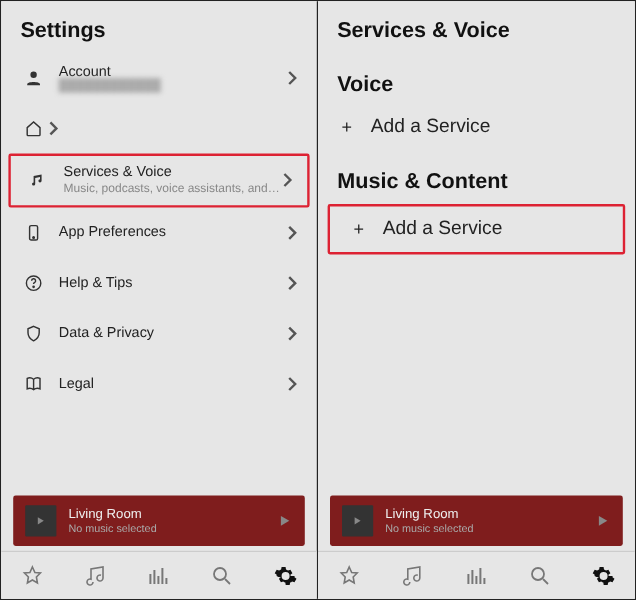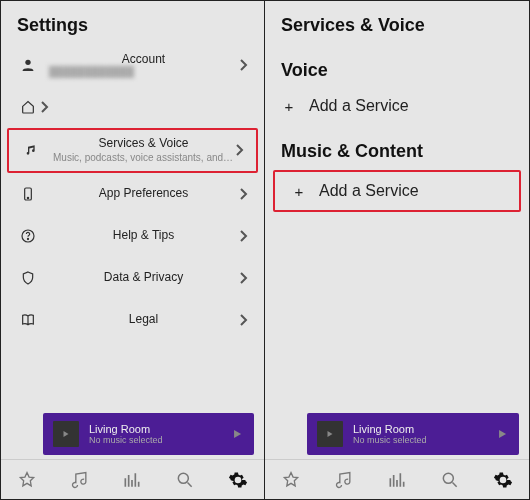--- a/index.html
+++ b/index.html
@@ -6,30 +6,30 @@
   html, body { width: 530px; height: 500px; font-family: -apple-system, Helvetica, Arial, sans-serif; background: #fff; }
   .wrap { display: flex; width: 530px; height: 500px; border: 1px solid #222; }
   .pane { position: relative; width: 50%; height: 100%; background: #e6e6e6; border-right: 1px solid #222; overflow: hidden; }
   .pane:last-child { border-right: none; }
   h1.title { font-size: 18px; font-weight: 700; color: #111; padding: 14px 16px 8px; }
   h2.section { font-size: 18px; font-weight: 700; color: #111; padding: 16px 16px 6px; }
   .list { padding: 0 4px; }
   .row { display: flex; align-items: center; padding: 7px 12px; min-height: 42px; cursor: pointer; }
   .row .ico { width: 22px; display: flex; justify-content: center; color: #333; flex-shrink: 0; }
   .row .txt { flex: 1; padding-left: 10px; min-width: 0; }
-  .row .label { font-size: 12px; color: #222; line-height: 1.15; text-align: center; }
+  .row .label { font-size: 12px; color: #222; line-height: 1.15; }
   .row .sub { font-size: 10px; color: #888; line-height: 1.2; margin-top: 1px; white-space: nowrap; overflow: hidden; text-overflow: ellipsis; }
   .row .blur { filter: blur(2px); color: #aaa; font-size: 10px; }
   .row .chev { color: #555; flex-shrink: 0; }
   .hl { border: 2px solid #d23; border-radius: 2px; margin: 0 2px; }
   .plusrow { display: flex; align-items: center; padding: 10px 16px; cursor: pointer; }
   .plusrow .plus { width: 16px; text-align: center; font-size: 15px; color: #222; font-weight: 400; }
   .plusrow .pl { font-size: 16px; color: #222; padding-left: 12px; }
   .hl2 { border: 2px solid #d23; border-radius: 2px; margin: 2px 8px; }
-  .nowplaying { position: absolute; left: 10px; right: 10px; bottom: 44px; height: 42px; background: #4c1d95; border-radius: 2px; display: flex; align-items: center; padding: 0 10px; color: #ddd; margin-left: 32px; }
+  .nowplaying { position: absolute; left: 10px; right: 10px; bottom: 44px; height: 42px; background: #7f1d1d; border-radius: 2px; display: flex; align-items: center; padding: 0 10px; color: #ddd; }
   .np-art { width: 26px; height: 26px; background: #333; display: flex; align-items: center; justify-content: center; border-radius: 1px; }
   .np-txt { flex: 1; padding-left: 10px; }
   .np-title { font-size: 11px; color: #eee; }
   .np-sub { font-size: 9px; color: #aaa; }
   .np-play { color: #888; }
   .tabbar { position: absolute; left: 0; right: 0; bottom: 0; height: 40px; background: #e6e6e6; border-top: 1px solid #ccc; display: flex; justify-content: space-around; align-items: center; }
   .tabbar .tab { color: #777; display: flex; align-items: center; justify-content: center; width: 20%; height: 100%; cursor: pointer; }
   .tabbar .tab.active { color: #111; }
   svg { display: block; }
 </style>

